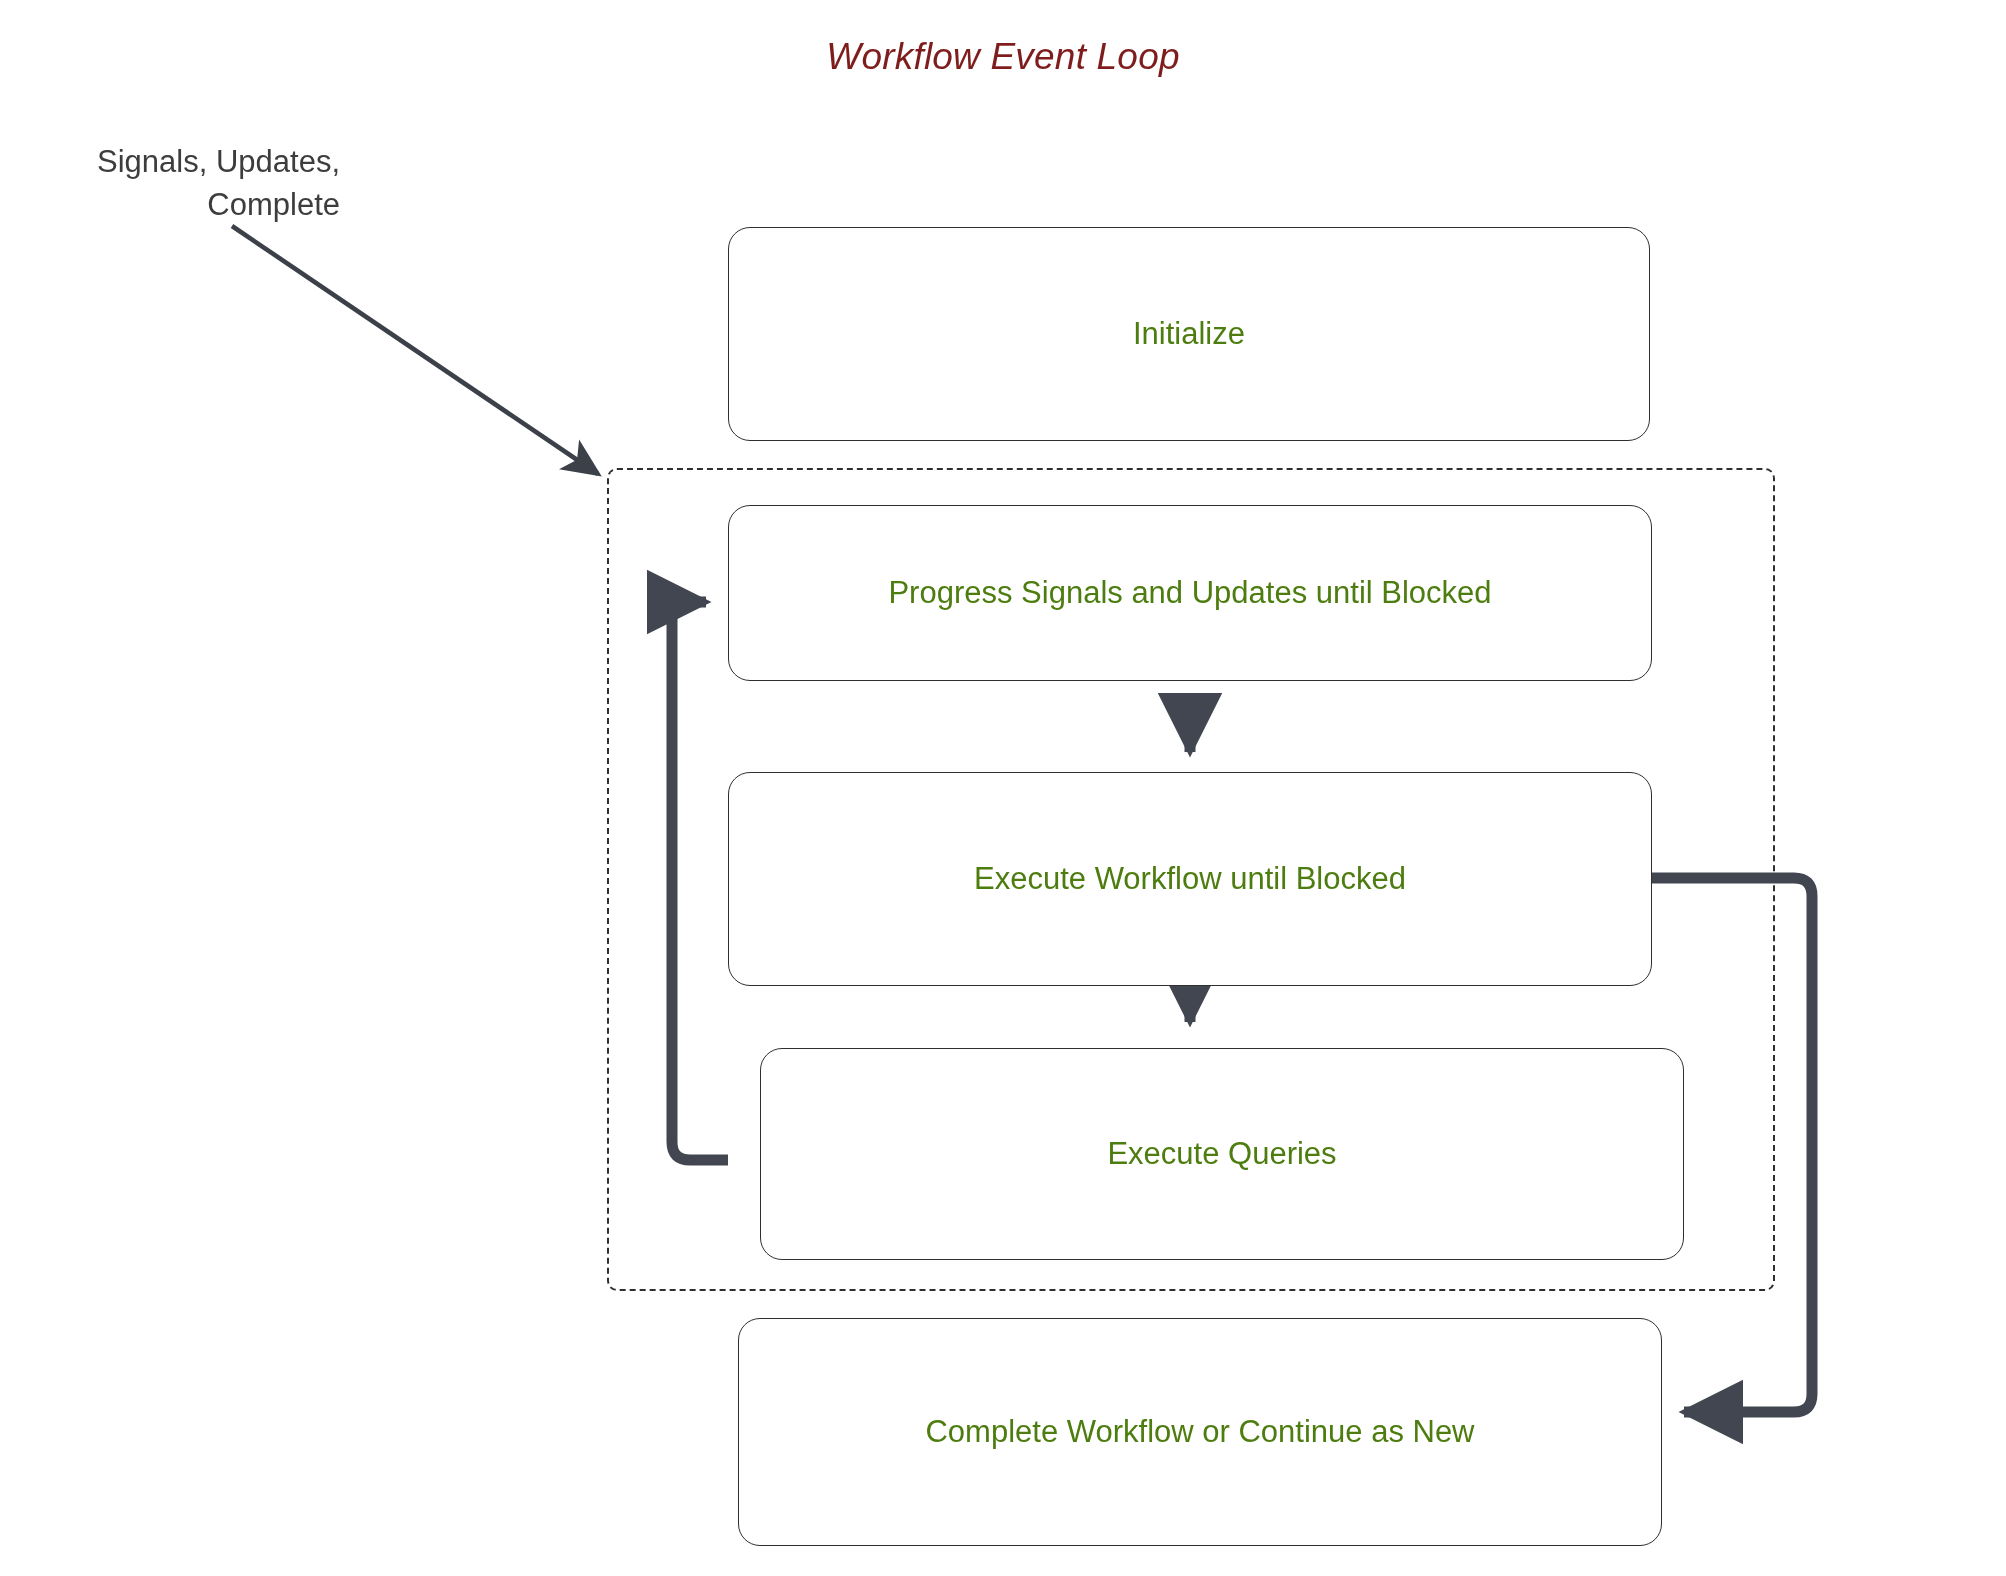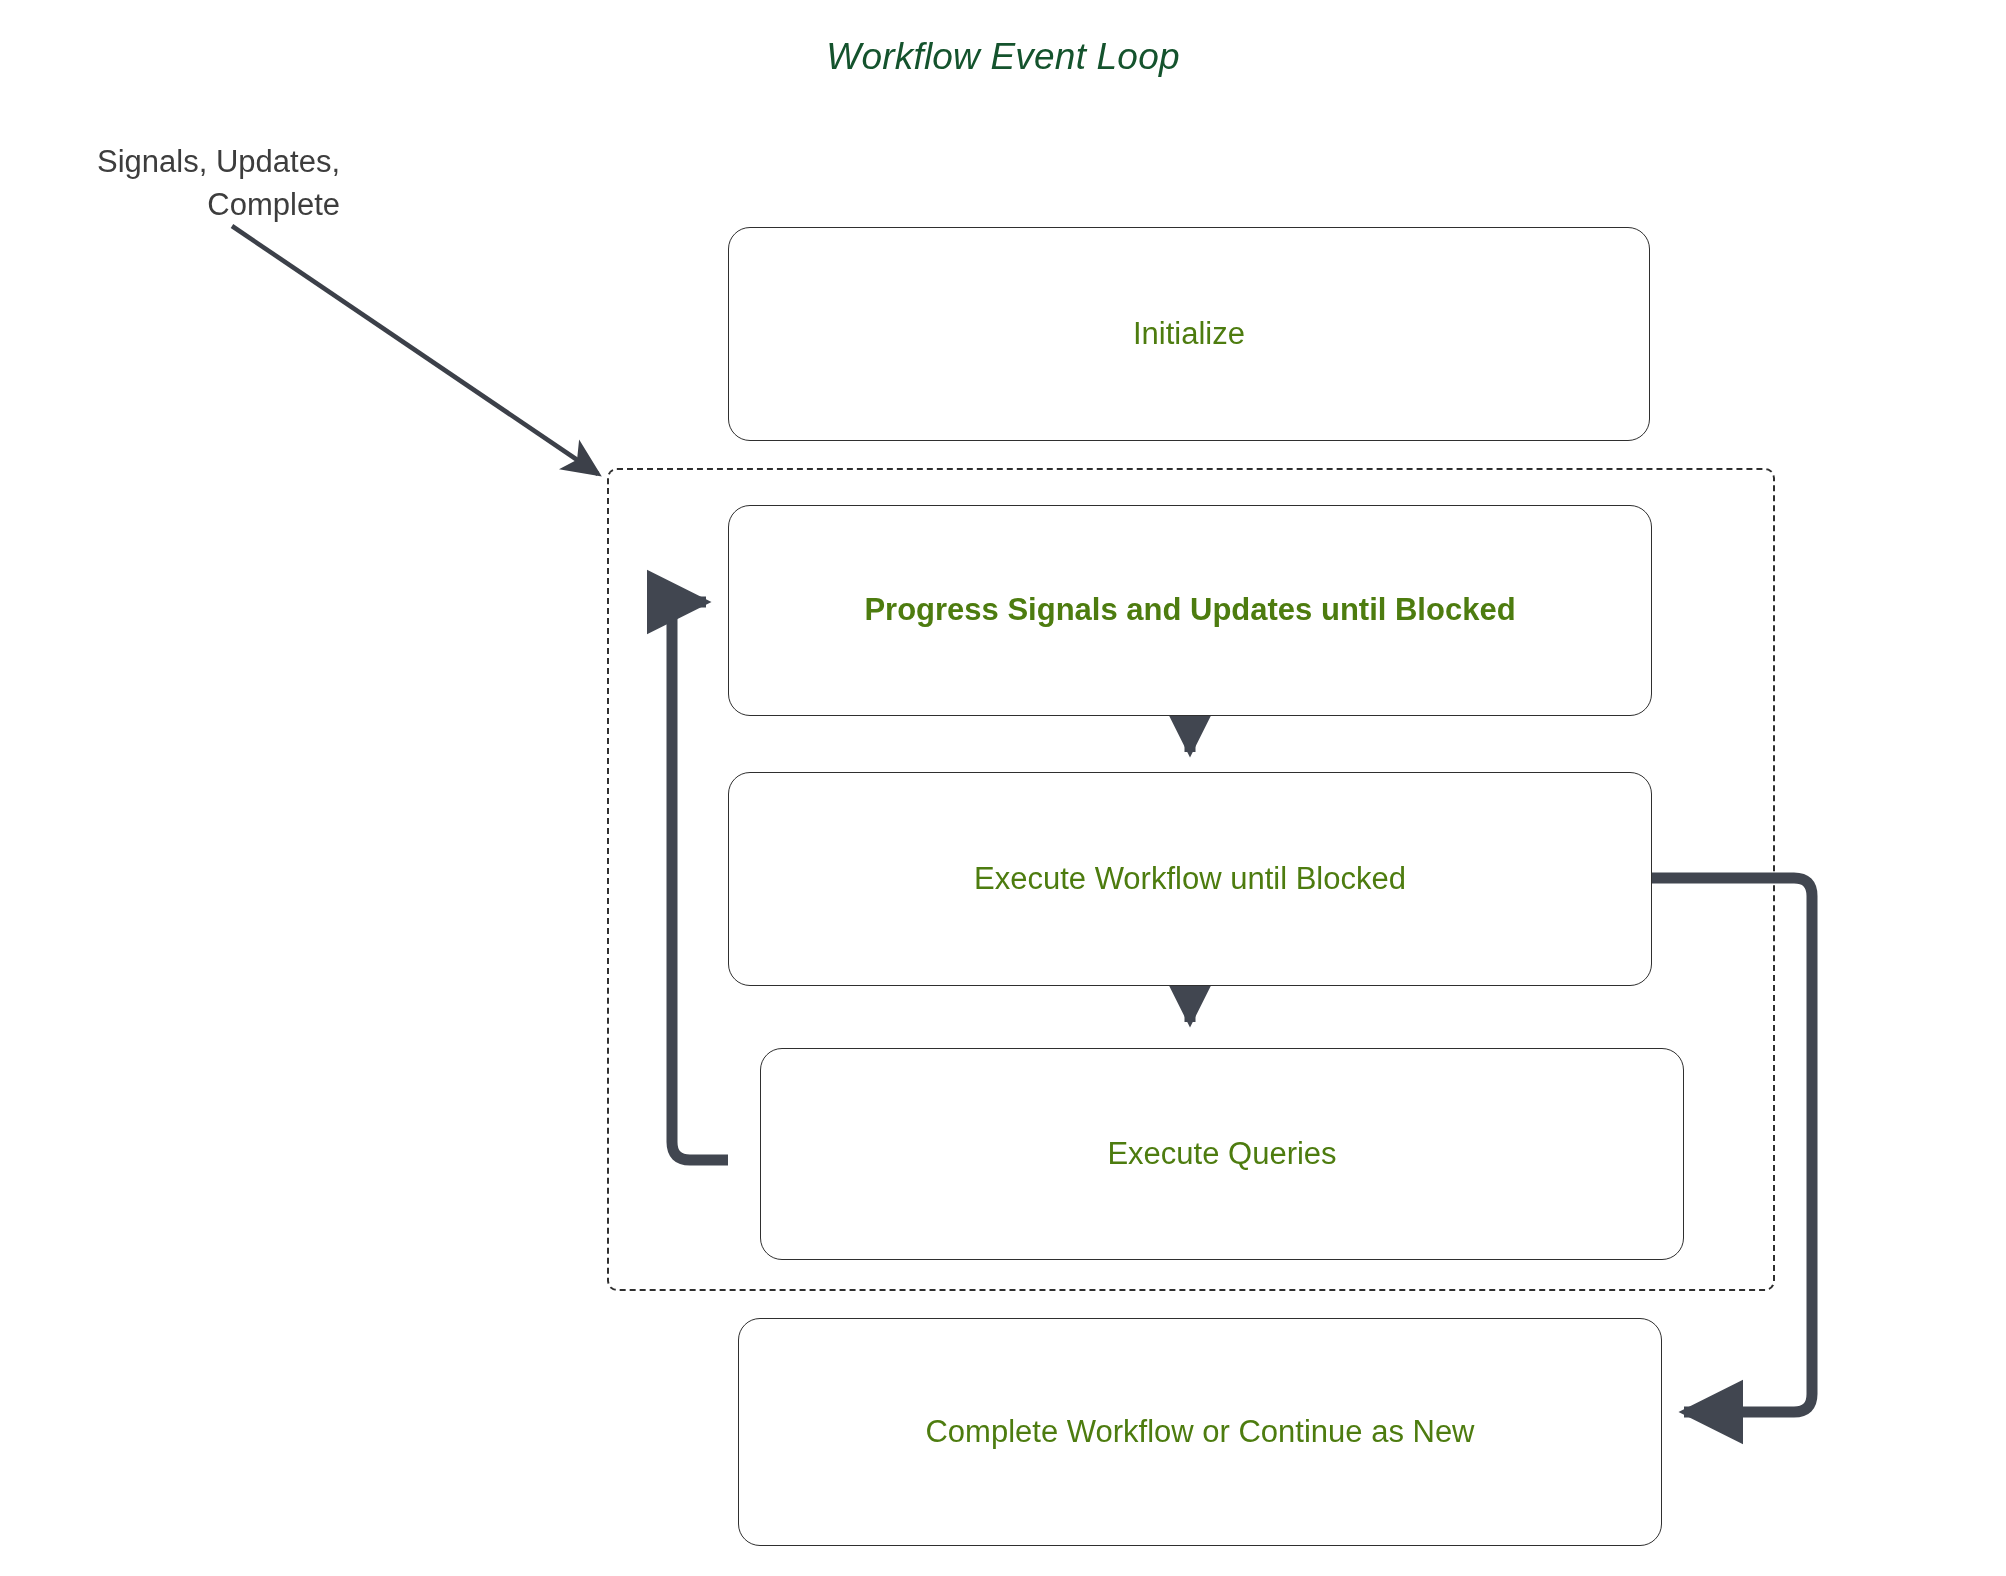--- a/index.html
+++ b/index.html
@@ -28,21 +28,21 @@
   }
 
   .diagram-title {
     position: absolute;
     left: 0;
     top: 36px;
     width: 2006px;
     text-align: center;
     font-size: 37px;
     font-style: italic;
-    color: #14532d;
+    color: #7f1d1d;
     letter-spacing: 0.2px;
     white-space: pre;
   }
 
   .edge-label {
     position: absolute;
     font-size: 31px;
     color: #3d3d3d;
     line-height: 43px;
     text-align: center;
@@ -68,21 +68,21 @@
   }
   .node-label {
     font-size: 31px;
     color: #4d7c0f;
     line-height: 1.25;
     padding: 0 26px;
     white-space: pre;
   }
 
   #node-initialize       { left: 728px; top: 227px;  width: 922px; height: 214px; }
-  #node-progress-signals { left: 728px; top: 505px;  width: 924px; height: 211px; font-weight: bold; }
+  #node-progress-signals { left: 728px; top: 505px;  width: 924px; height: 176px; }
   #node-progress-workflow{ left: 728px; top: 772px;  width: 924px; height: 214px; }
   #node-execute-queries  { left: 728px; top: 1048px; width: 924px; height: 212px; margin-left: 32px; }
   #node-complete         { left: 728px; top: 1318px; width: 924px; height: 228px; margin-left: 10px; }
 
   .loop-container {
     position: absolute;
     box-sizing: border-box;
     left: 607px;
     top: 468px;
     width: 1168px;

